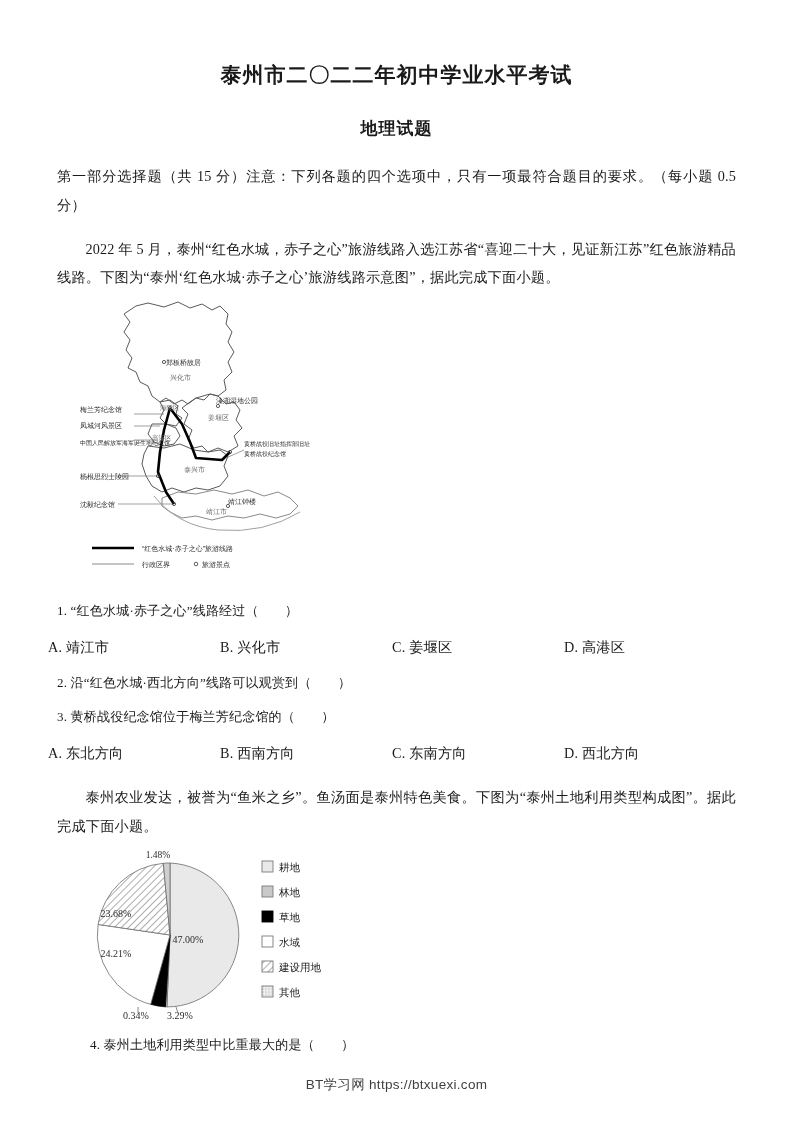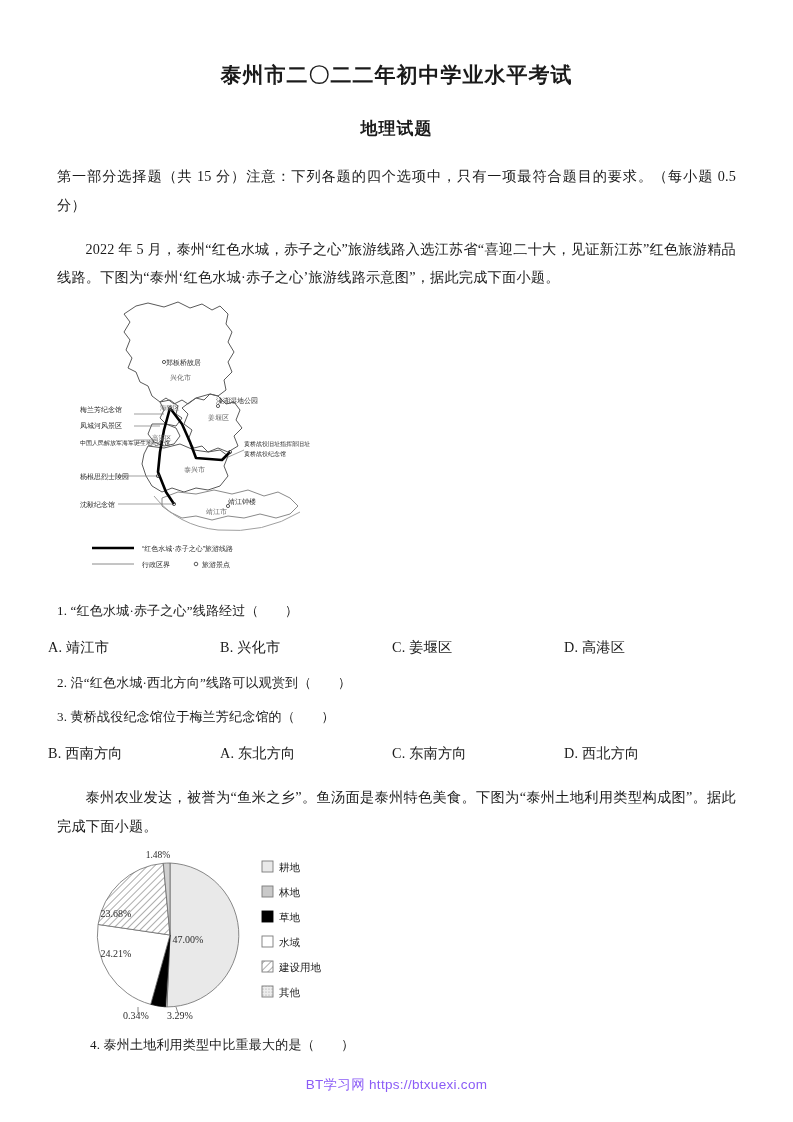--- a/index.html
+++ b/index.html
@@ -49,21 +49,21 @@
   
   .pie-figure{
     position:relative;width:300px;height:175px;
     margin:6px 0 0 88px;
   }
   .pie-figure svg{display:block;}
 
   
   .watermark{
     position:absolute;left:0;right:0;bottom:28px;
-    text-align:center;font-size:13.5px;color:#8b5cf6;
+    text-align:center;font-size:13.5px;color:#404040;
     font-family:"Liberation Sans","DejaVu Sans",sans-serif;
     letter-spacing:.3px;
   }
 </style>
 </head>
 <body>
 
 <div class="page">
 
   <div class="doc-title">泰州市二〇二二年初中学业水平考试</div>
@@ -168,22 +168,22 @@
       <span>沿“红色水城·西北方向”线路可以观赏到（　　）</span>
     </div>
   </div>
 
   <div class="q-block">
     <div class="q-stem">
       <span>3.</span>
       <span>黄桥战役纪念馆位于梅兰芳纪念馆的（　　）</span>
     </div>
     <div class="q-options">
+      <span>A. 东北方向</span>
       <span>B. 西南方向</span>
-      <span>A. 东北方向</span>
       <span>C. 东南方向</span>
       <span>D. 西北方向</span>
     </div>
   </div>
 
   <div class="block intro">泰州农业发达，被誉为“鱼米之乡”。鱼汤面是泰州特色美食。下图为“泰州土地利用类型构成图”。据此完成下面小题。</div>
 
   <div class="pie-figure">
     <svg width="300" height="175" viewBox="0 0 300 175" xmlns="http://www.w3.org/2000/svg">
       <defs>

